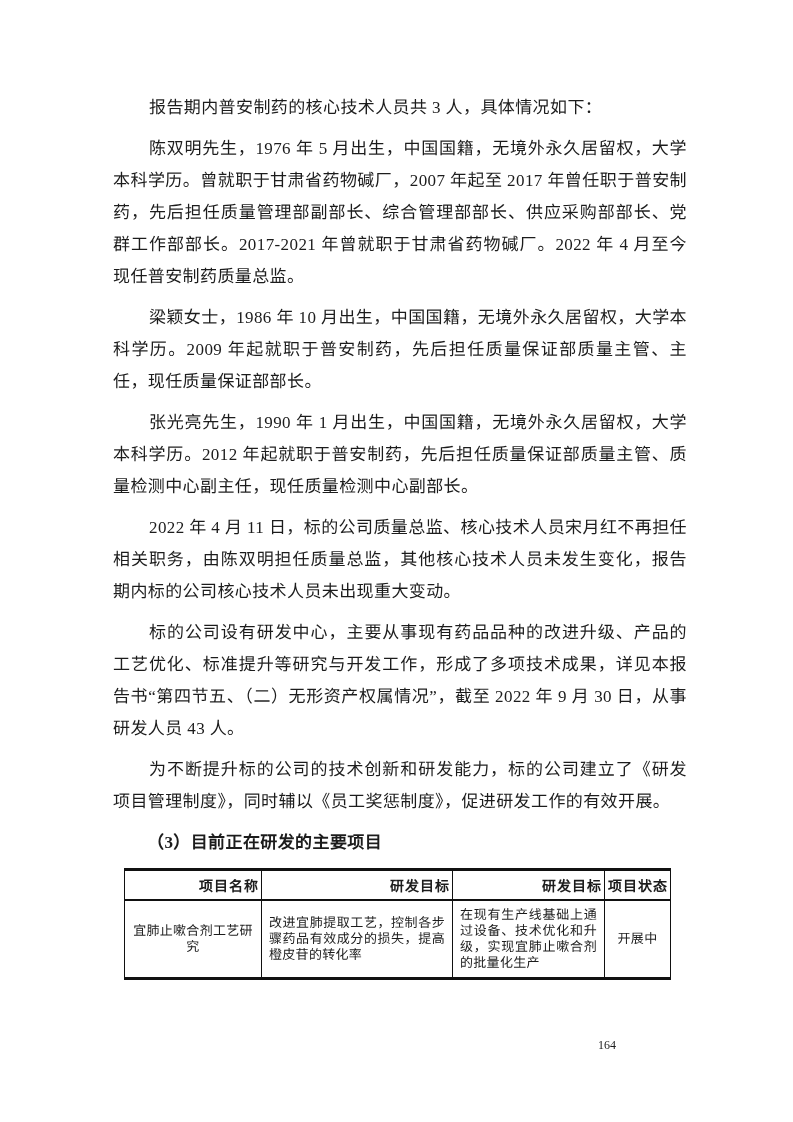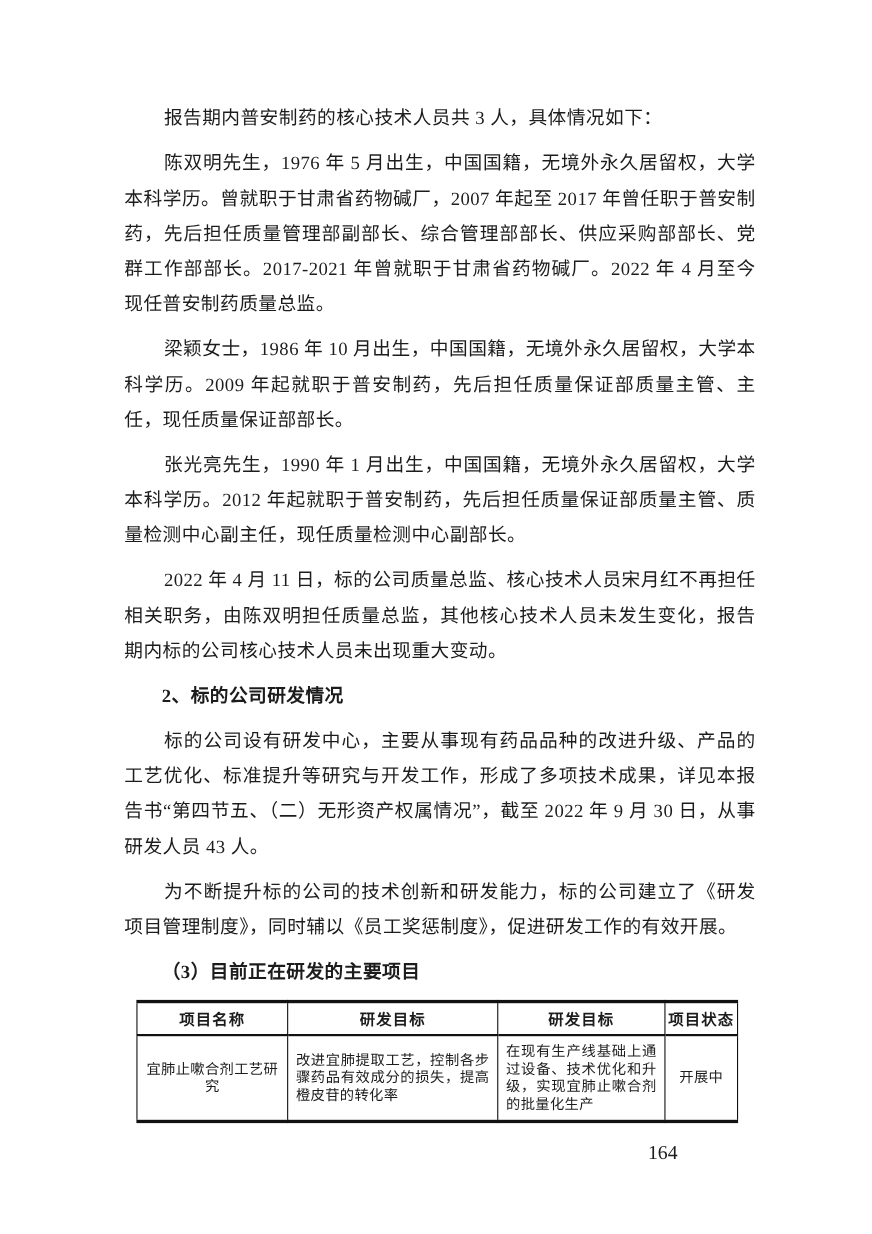--- a/index.html
+++ b/index.html
@@ -53,21 +53,21 @@
   .rd-table col.c2 { width: 191px; }
   .rd-table col.c3 { width: 152px; }
   .rd-table col.c4 { width: 66px; }
   .rd-table th {
     border-left: 1px solid #111;
     border-right: 1px solid #111;
     border-bottom: 2px solid #111;
     font-size: 14px;
     font-weight: bold;
     height: 28px;
-    text-align: center;
+    text-align: right;
     padding: 0 2px;
     letter-spacing: 1px;
   }
   .rd-table td {
     border-left: 1px solid #111;
     border-right: 1px solid #111;
     font-size: 13px;
     line-height: 16px;
     padding: 6px 7px;
     vertical-align: middle;
@@ -75,37 +75,36 @@
   }
   .rd-table td.center { text-align: center; }
   .rd-table td.left {
     text-align: justify;
     text-justify: inter-ideograph;
   }
   .page-number {
     position: absolute;
     right: 111px;
     top: 1038px;
-    font-size: 18px;
+    font-size: 12px;
     color: #1c1c1c;
   }
 </style>
 </head>
 <body>
 
 <div class="page">
   <div class="doc">
 
     <p class="para">报告期内普安制药的核心技术人员共 3 人，具体情况如下：</p>
     <p class="para">陈双明先生，1976 年 5 月出生，中国国籍，无境外永久居留权，大学本科学历。曾就职于甘肃省药物碱厂，2007 年起至 2017 年曾任职于普安制药，先后担任质量管理部副部长、综合管理部部长、供应采购部部长、党群工作部部长。2017-2021 年曾就职于甘肃省药物碱厂。2022 年 4 月至今现任普安制药质量总监。</p>
     <p class="para">梁颖女士，1986 年 10 月出生，中国国籍，无境外永久居留权，大学本科学历。2009 年起就职于普安制药，先后担任质量保证部质量主管、主任，现任质量保证部部长。</p>
     <p class="para">张光亮先生，1990 年 1 月出生，中国国籍，无境外永久居留权，大学本科学历。2012 年起就职于普安制药，先后担任质量保证部质量主管、质量检测中心副主任，现任质量检测中心副部长。</p>
     <p class="para">2022 年 4 月 11 日，标的公司质量总监、核心技术人员宋月红不再担任相关职务，由陈双明担任质量总监，其他核心技术人员未发生变化，报告期内标的公司核心技术人员未出现重大变动。</p>
 
-    <p class="heading">2、标的公司研发情况</p>
     <p class="para">标的公司设有研发中心，主要从事现有药品品种的改进升级、产品的工艺优化、标准提升等研究与开发工作，形成了多项技术成果，详见本报告书“第四节五、（二）无形资产权属情况”，截至 2022 年 9 月 30 日，从事研发人员 43 人。</p>
 
     <p class="para">为不断提升标的公司的技术创新和研发能力，标的公司建立了《研发项目管理制度》，同时辅以《员工奖惩制度》，促进研发工作的有效开展。</p>
 
     <p class="heading">（3）目前正在研发的主要项目</p>
 
     <table class="rd-table">
       <colgroup>
         <col class="c1">
           <col class="c2">

